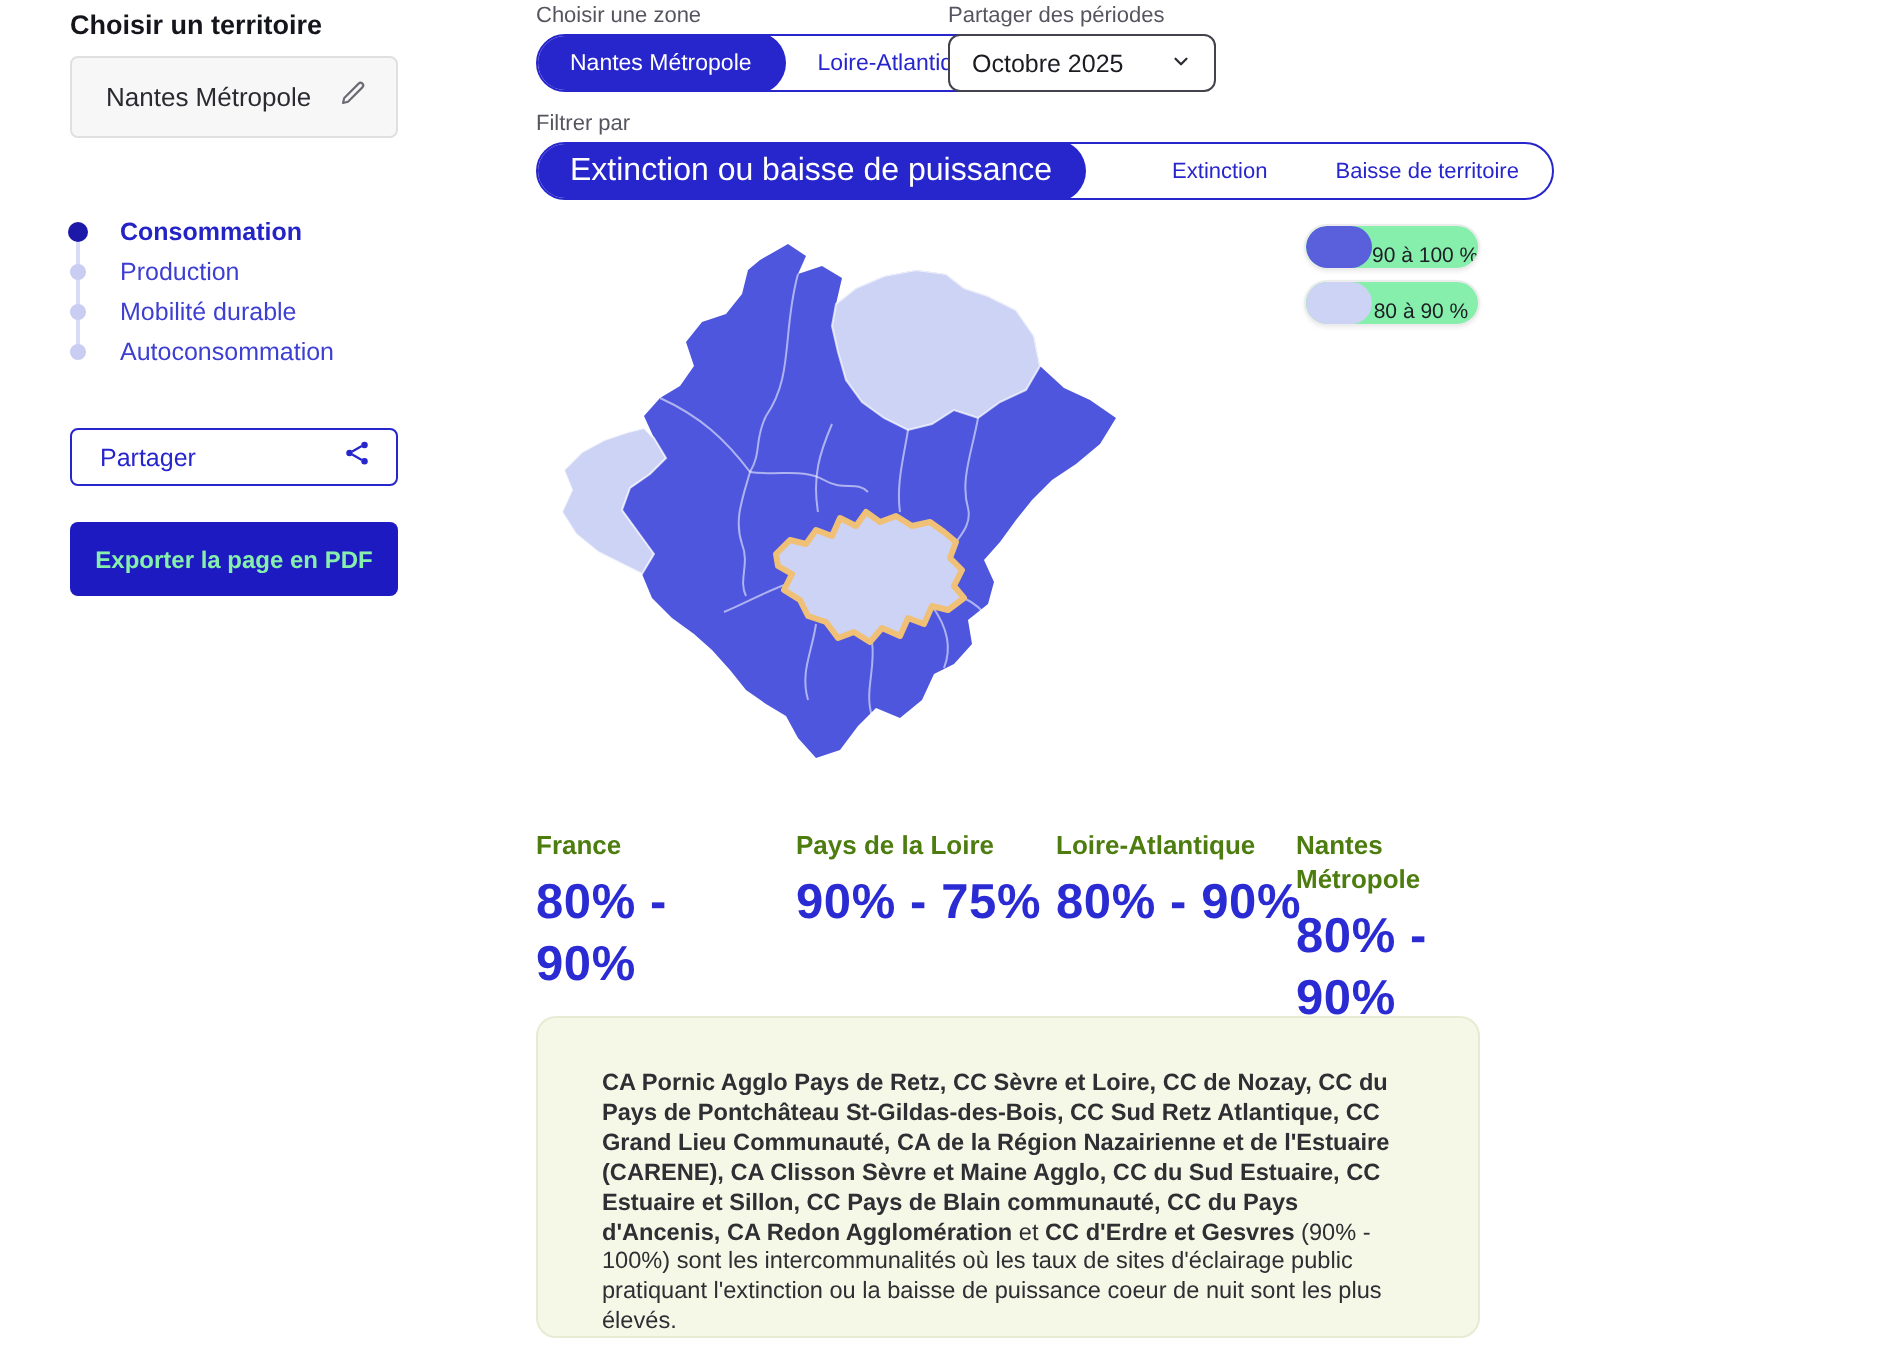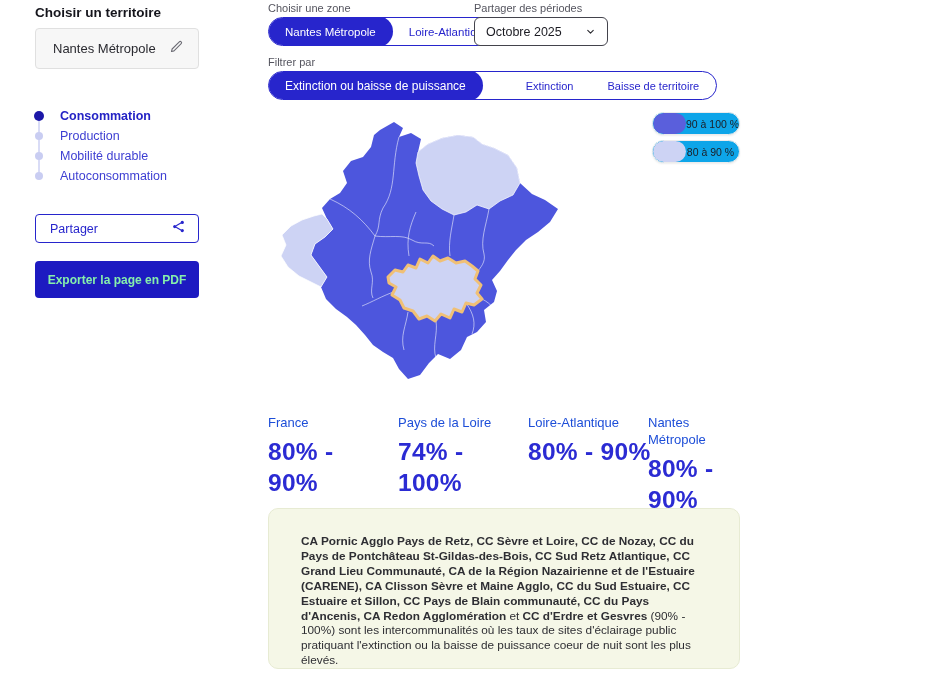--- a/index.html
+++ b/index.html
@@ -38,32 +38,32 @@
   .toggle .seg { display:flex; align-items:center; height:29px; padding:0 17px;
     font-size:11.5px; color:#2725cc; cursor:pointer; white-space:nowrap; }
   .toggle .seg.active { background:#2725cc; color:#fff; border-radius:999px; margin:-1px; height:31px; }
 
   .period-select { position:absolute; left:474px; top:17px; width:134px; height:29px;
     background:#fff; border:1px solid #43434c; border-radius:6px;
     display:flex; align-items:center; padding:0 11px; cursor:pointer; }
   .period-select .val { flex:1; font-size:12.5px; color:#1b1b22; }
 
   
-  .legend-item { position:absolute; left:652px; width:88px; height:23px; background:#0ea5e9;
+  .legend-item { position:absolute; left:652px; width:88px; height:23px; background:#86efac;
     border:1px solid #ececec; border-radius:12px; box-shadow:0 1px 2px rgba(0,0,0,.07);
-    display:flex; align-items:center; overflow:hidden; }
+    display:flex; align-items:flex-end; overflow:hidden; }
   .legend-swatch { width:33px; height:100%; border-radius:12px; flex:none; }
   .legend-item .lbl { flex:1; text-align:center; font-size:10.5px; color:#1d1d24; padding-right:4px; white-space:nowrap; }
 
   
   .map { position:absolute; left:270px; top:108px; }
 
   
   .stat { position:absolute; top:415px; }
-  .stat .lbl { font-size:13px; font-weight:normal; color:#1d4ed8; line-height:1.3; }
+  .stat .lbl { font-size:13px; font-weight:bold; color:#4d7c0f; line-height:1.3; }
   .stat .val { font-size:24.5px; font-weight:bold; color:#2b2bd3; line-height:1.28; margin-top:4px; letter-spacing:.3px; }
 
   
   .info-box { position:absolute; left:268px; top:508px; width:472px; height:161px;
     background:#f5f7e7; border:1px solid #e7ebd3; border-radius:10px; padding:25px 30px 0 32px; }
   .info-box p { font-size:11.8px; line-height:14.9px; color:#2e2e33; }
   .info-box .b { font-weight:bold; }
 </style>
 </head>
 <body>
@@ -126,21 +126,21 @@
     <span class="val">Octobre 2025</span>
     <span>
       <svg width="11" height="11" viewBox="0 0 24 24" fill="none" stroke="#2a2a30" stroke-width="2.4" stroke-linecap="round" stroke-linejoin="round">
         <path d="M6 9.5l6 6 6-6"></path>
       </svg>
     </span>
   </div>
 
   <div class="small-label" style="left:268px; top:56px;">Filtrer par</div>
   <div class="toggle" style="left:268px; top:71px;">
-    <div class="seg active" style="font-size:12px;">Extinction ou baisse de puissance</div>
+    <div class="seg active" style="font-size:16px;">Extinction ou baisse de puissance</div>
     <div class="seg" style="font-size:11px;padding-left:44px;">Extinction</div>
     <div class="seg" style="font-size:11px;">Baisse de territoire</div>
   </div>
 
   <div class="legend-item" style="top:112px;">
     <span class="legend-swatch" style="background:#5a5fdc;"></span>
     <span class="lbl">90 à 100 %</span>
   </div>
   <div class="legend-item" style="top:140px;">
     <span class="legend-swatch" style="background:#cdd3f4;"></span>
@@ -187,21 +187,21 @@
       L204 197 L196 195 L192 204 L184 201 L180 210 L171 206 L165 213 L157 208 L149 211
       L143 203 L134 200 L130 192 L122 187 L126 179 L119 175 Z"></path>
   </svg>
 
   <div class="stat" style="left:268px; width:120px;">
     <div class="lbl">France</div>
     <div class="val">80% - 90%</div>
   </div>
   <div class="stat" style="left:398px; width:124px;">
     <div class="lbl">Pays de la Loire</div>
-    <div class="val">74% - 100%</div>
+    <div class="val">90% - 75%</div>
   </div>
   <div class="stat" style="left:528px; width:124px;">
     <div class="lbl">Loire-Atlantique</div>
     <div class="val">80% - 90%</div>
   </div>
   <div class="stat" style="left:648px; width:96px;">
     <div class="lbl">Nantes Métropole</div>
     <div class="val">80% - 90%</div>
   </div>
 

